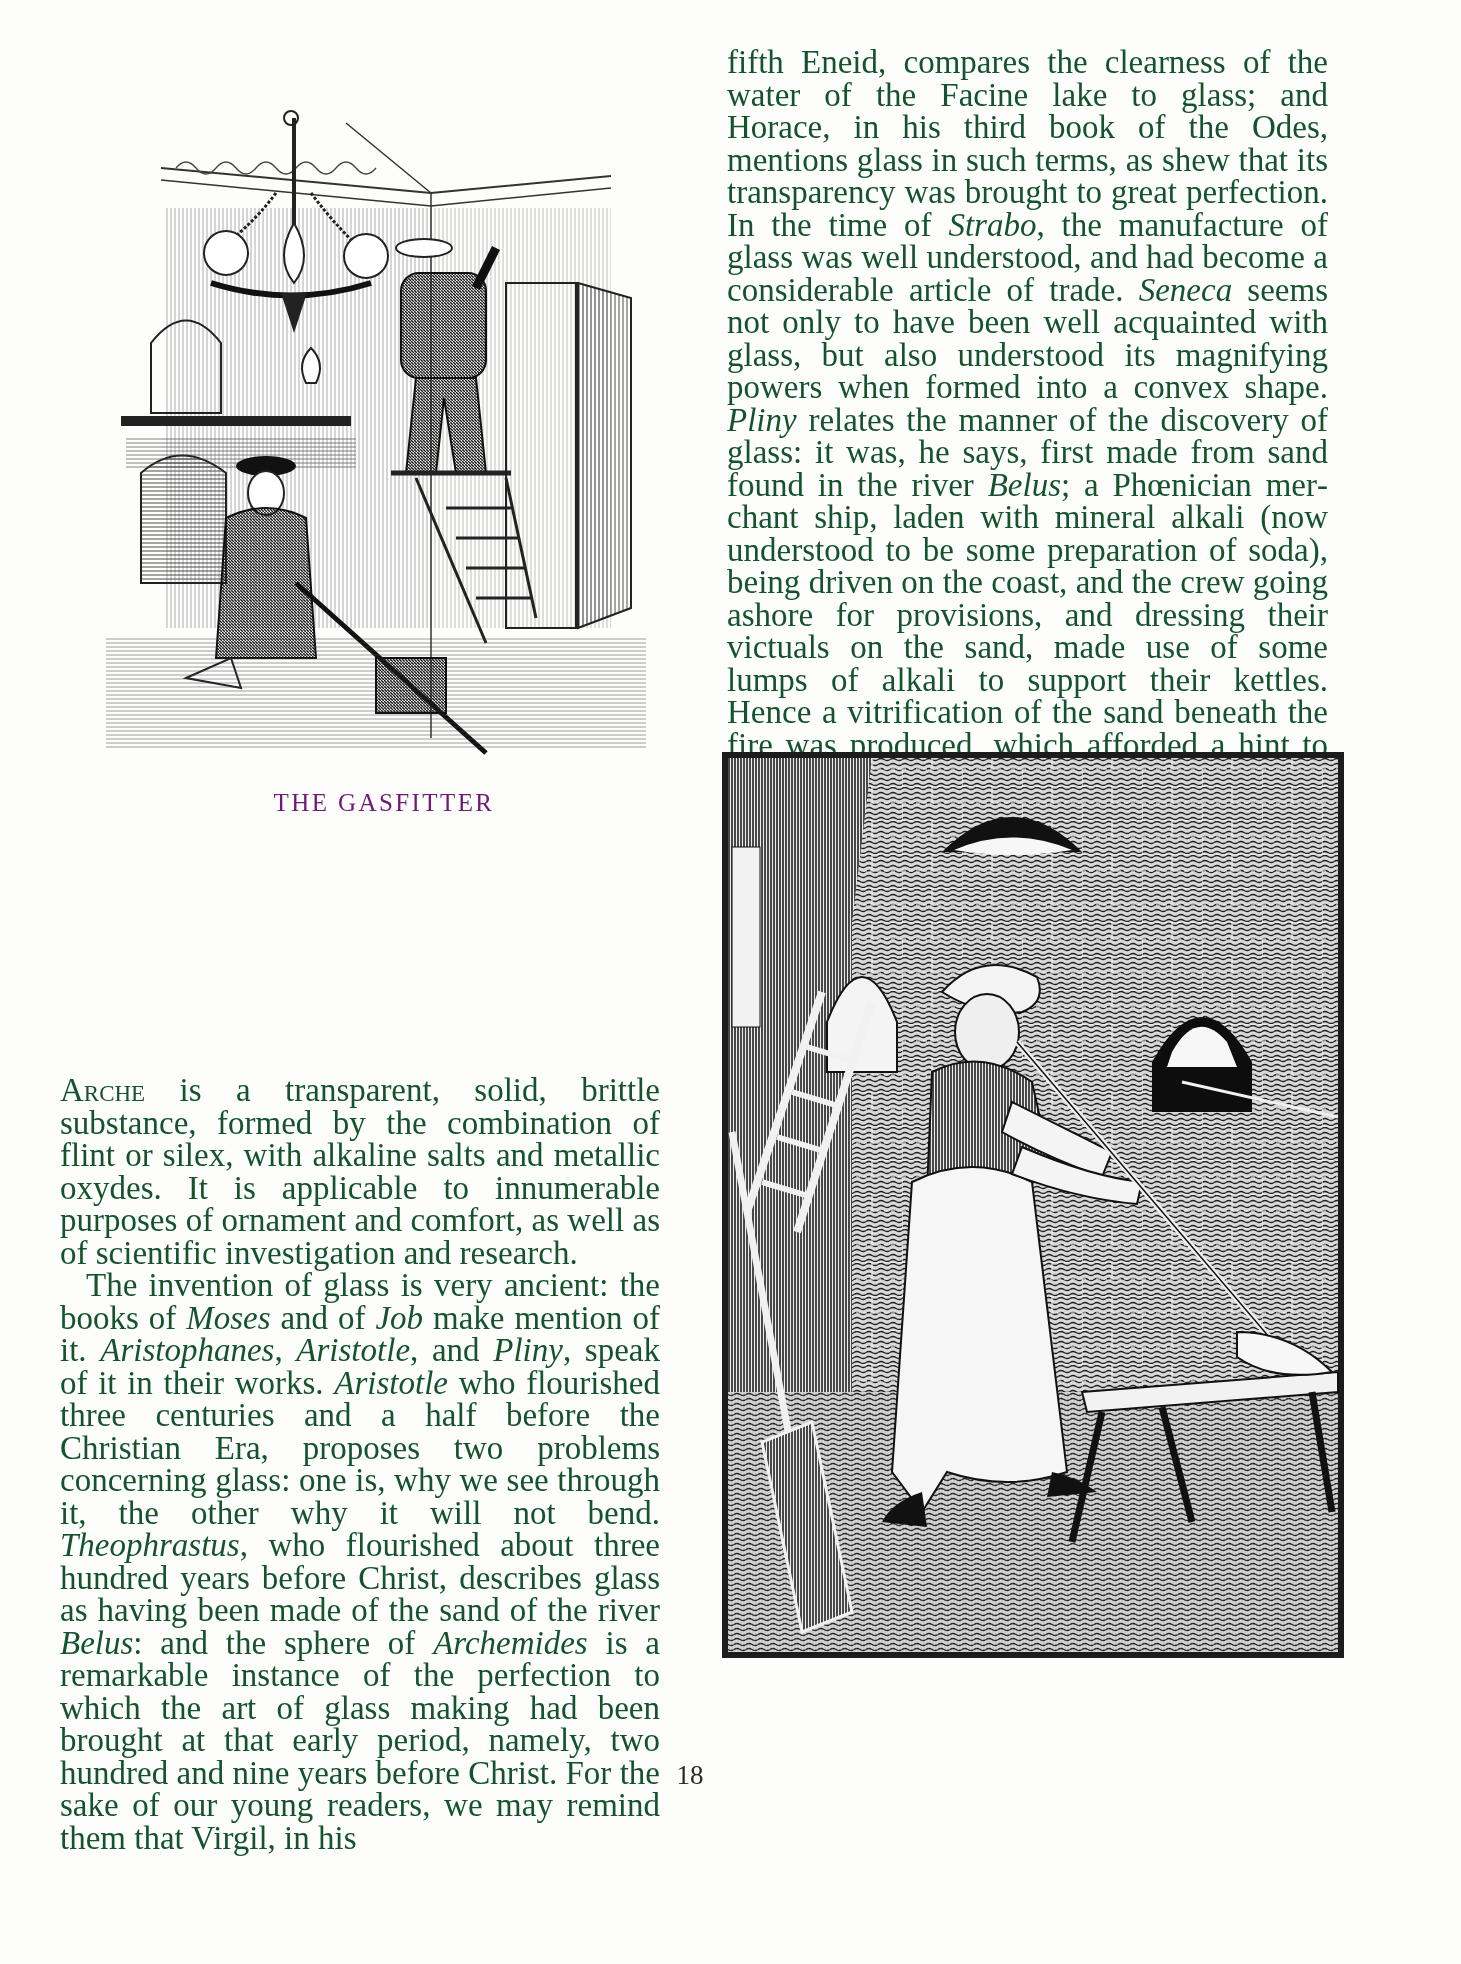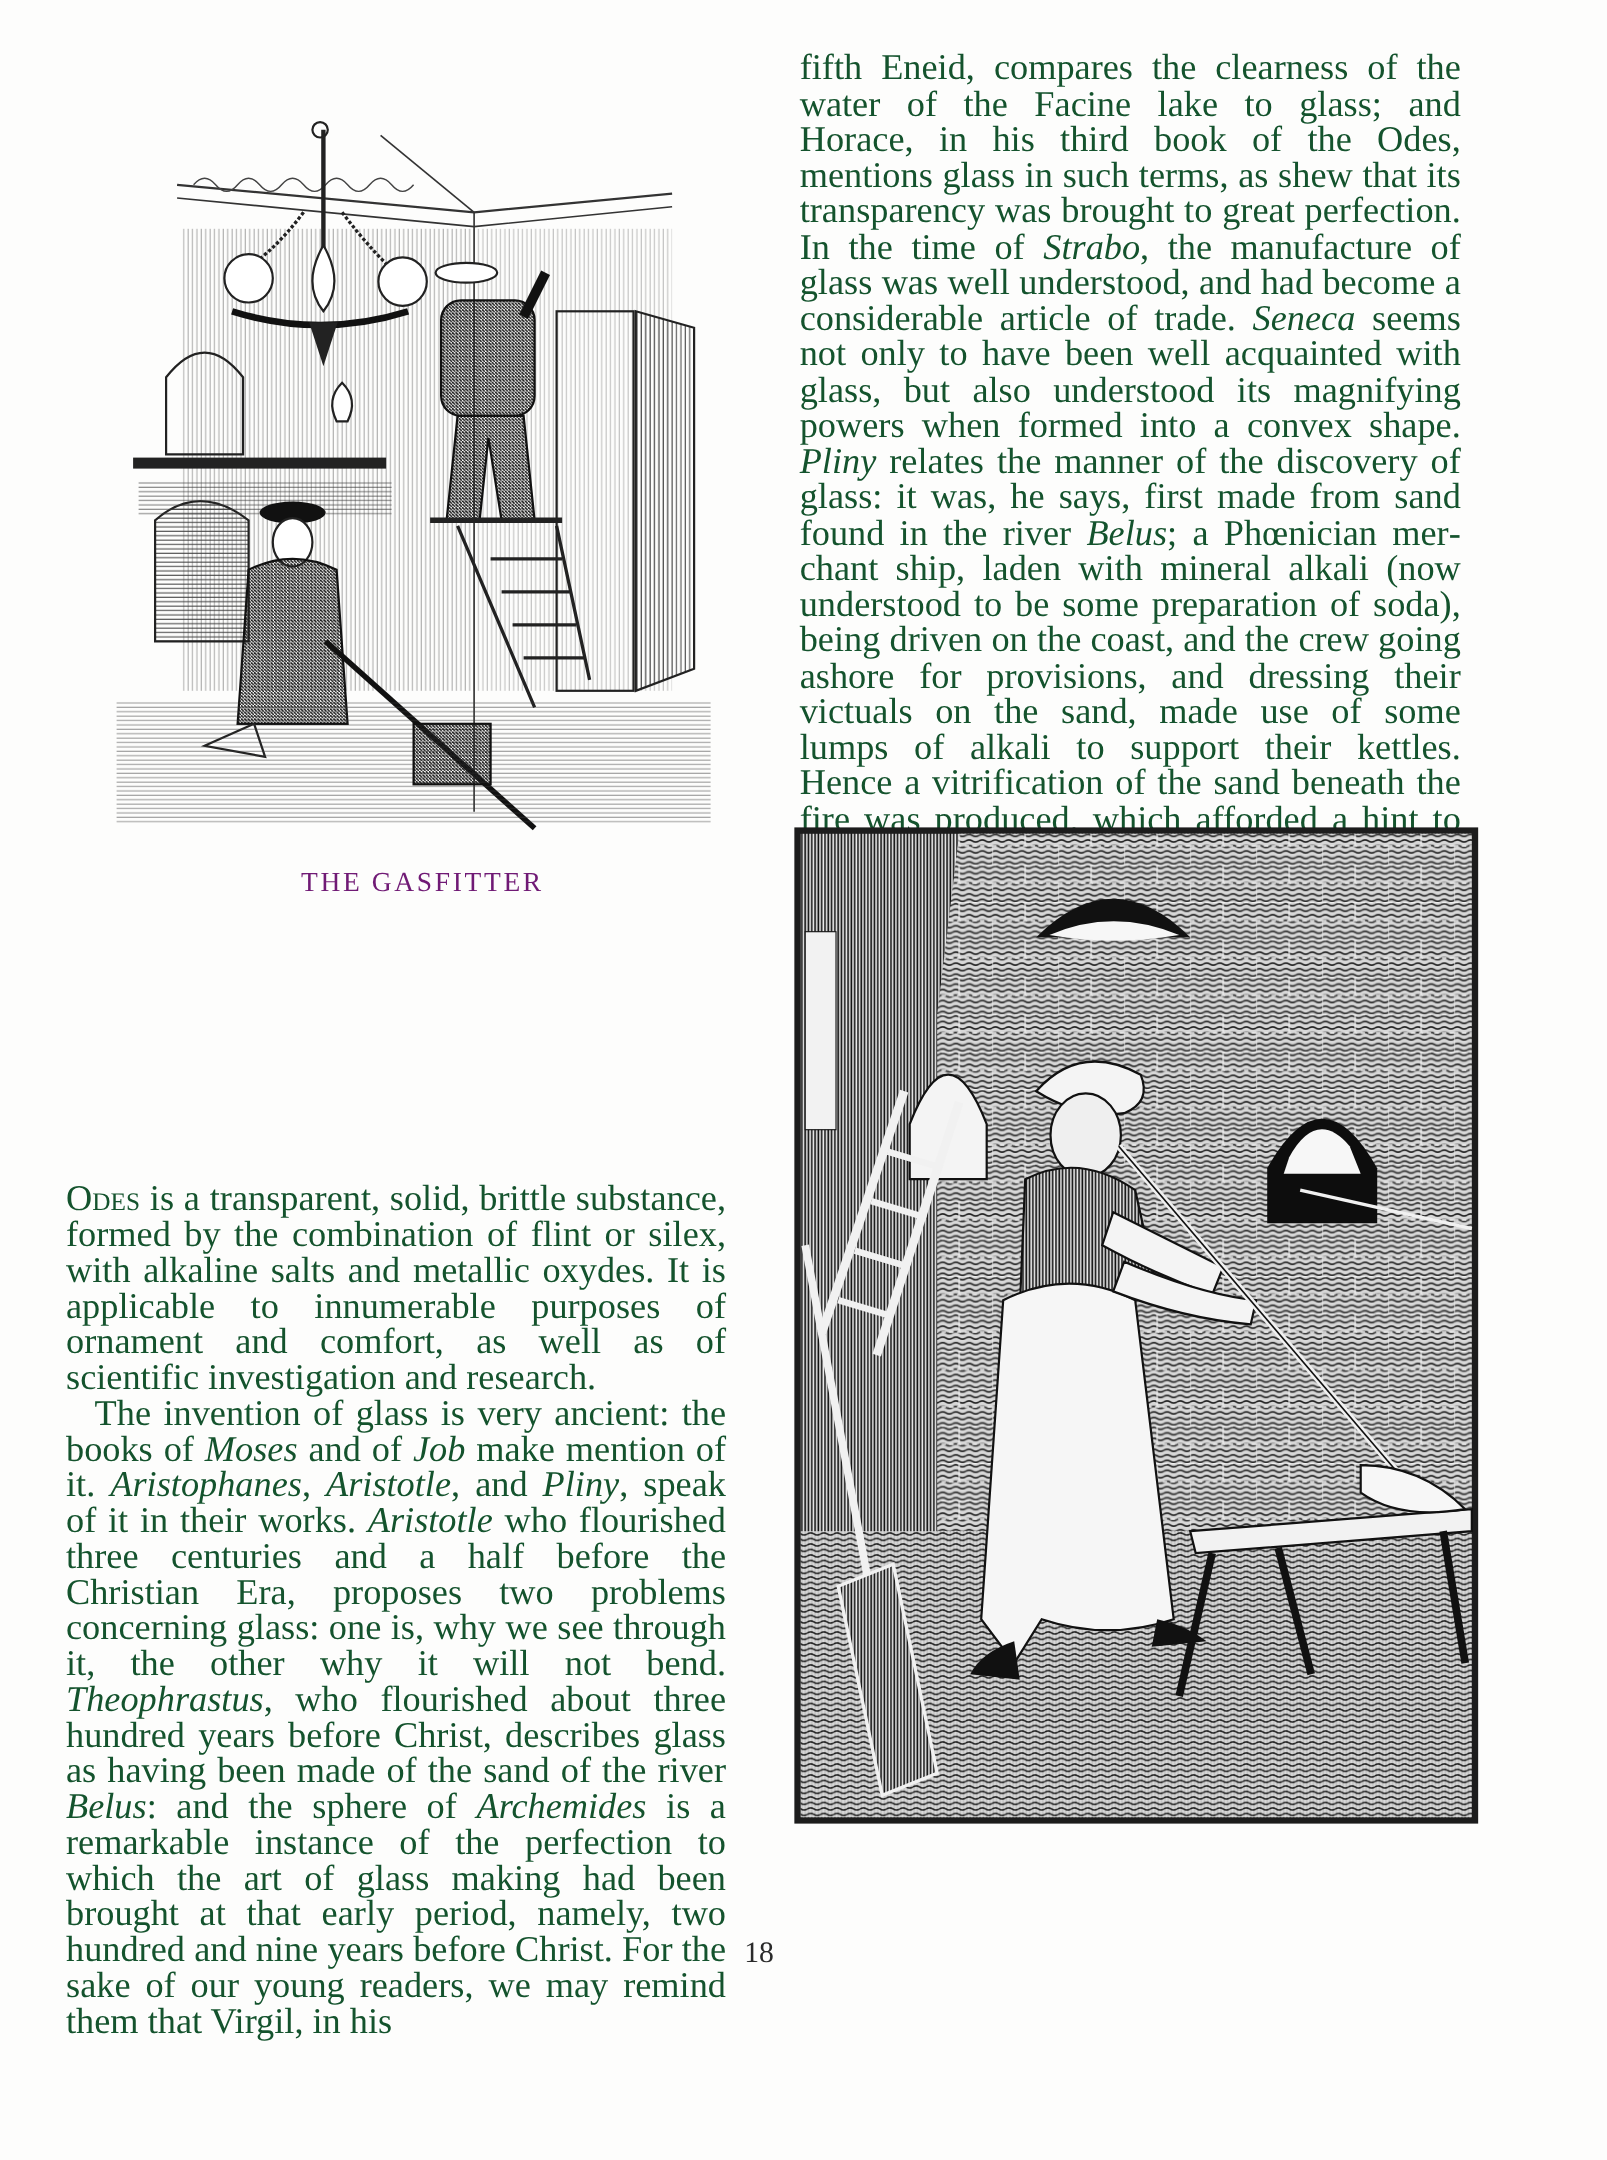--- a/index.html
+++ b/index.html
@@ -145,21 +145,21 @@
       </g>
 
       <rect x="40" y="540" width="540" height="110" fill="url(#hatchH)" opacity="0.55"></rect>
       <rect x="310" y="560" width="70" height="55" fill="url(#hatchD)" stroke="#111" stroke-width="2"></rect>
     </svg>
   </div>
   <div class="caption gas">THE GASFITTER</div>
 
 
   <div class="col left">
-      <p><span class="sc">Odes</span><span> is a transparent, solid, brittle substance, formed by the combination of flint or silex, with alkaline salts and metallic oxydes. It is applicable to innumerable purposes of ornament and comfort, as well as of scientific investigation and research.</span></p>
+      <p><span class="sc">Arche</span><span> is a transparent, solid, brittle substance, formed by the combination of flint or silex, with alkaline salts and metallic oxydes. It is applicable to innumerable purposes of ornament and comfort, as well as of scientific investigation and research.</span></p>
       <p class="indent"><span>The invention of glass is very ancient: the books of </span><i>Moses</i><span> and of </span><i>Job</i><span> make mention of it. </span><i>Aristo­phanes</i><span>, </span><i>Aristotle</i><span>, and </span><i>Pliny</i><span>, speak of it in their works. </span><i>Aristotle</i><span> who flourished three centuries and a half before the Christian Era, proposes two prob­lems concerning glass: one is, why we see through it, the other why it will not bend. </span><i>Theophrastus</i><span>, who flourished about three hundred years before Christ, describes glass as having been made of the sand of the river </span><i>Belus</i><span>: and the sphere of </span><i>Arche­mides</i><span> is a remarkable instance of the perfection to which the art of glass making had been brought at that early period, namely, two hundred and nine years before Christ. For the sake of our young readers, we may remind them that Virgil, in his</span></p>
     </div>
 
   <div class="col right">
       <p><span>fifth Eneid, compares the clearness of the water of the Facine lake to glass; and Horace, in his third book of the Odes, mentions glass in such terms, as shew that its transparency was brought to great perfection. In the time of </span><i>Strabo</i><span>, the manufacture of glass was well understood, and had become a considerable article of trade. </span><i>Seneca</i><span> seems not only to have been well acquainted with glass, but also understood its magnifying powers when formed into a convex shape. </span><i>Pliny</i><span> relates the manner of the discovery of glass: it was, he says, first made from sand found in the river </span><i>Belus</i><span>; a Phœnician mer­chant ship, laden with mineral alkali (now under­stood to be some preparation of soda), being driven on the coast, and the crew going ashore for provi­sions, and dressing their victuals on the sand, made use of some lumps of alkali to support their kettles. Hence a vitrification of the sand beneath the fire was produced, which afforded a hint to the manu­facturer.</span></p>
     </div>
 
   <div class="glassblower-figure">
     <svg viewBox="0 0 622 906" xmlns="http://www.w3.org/2000/svg">
       <defs>

